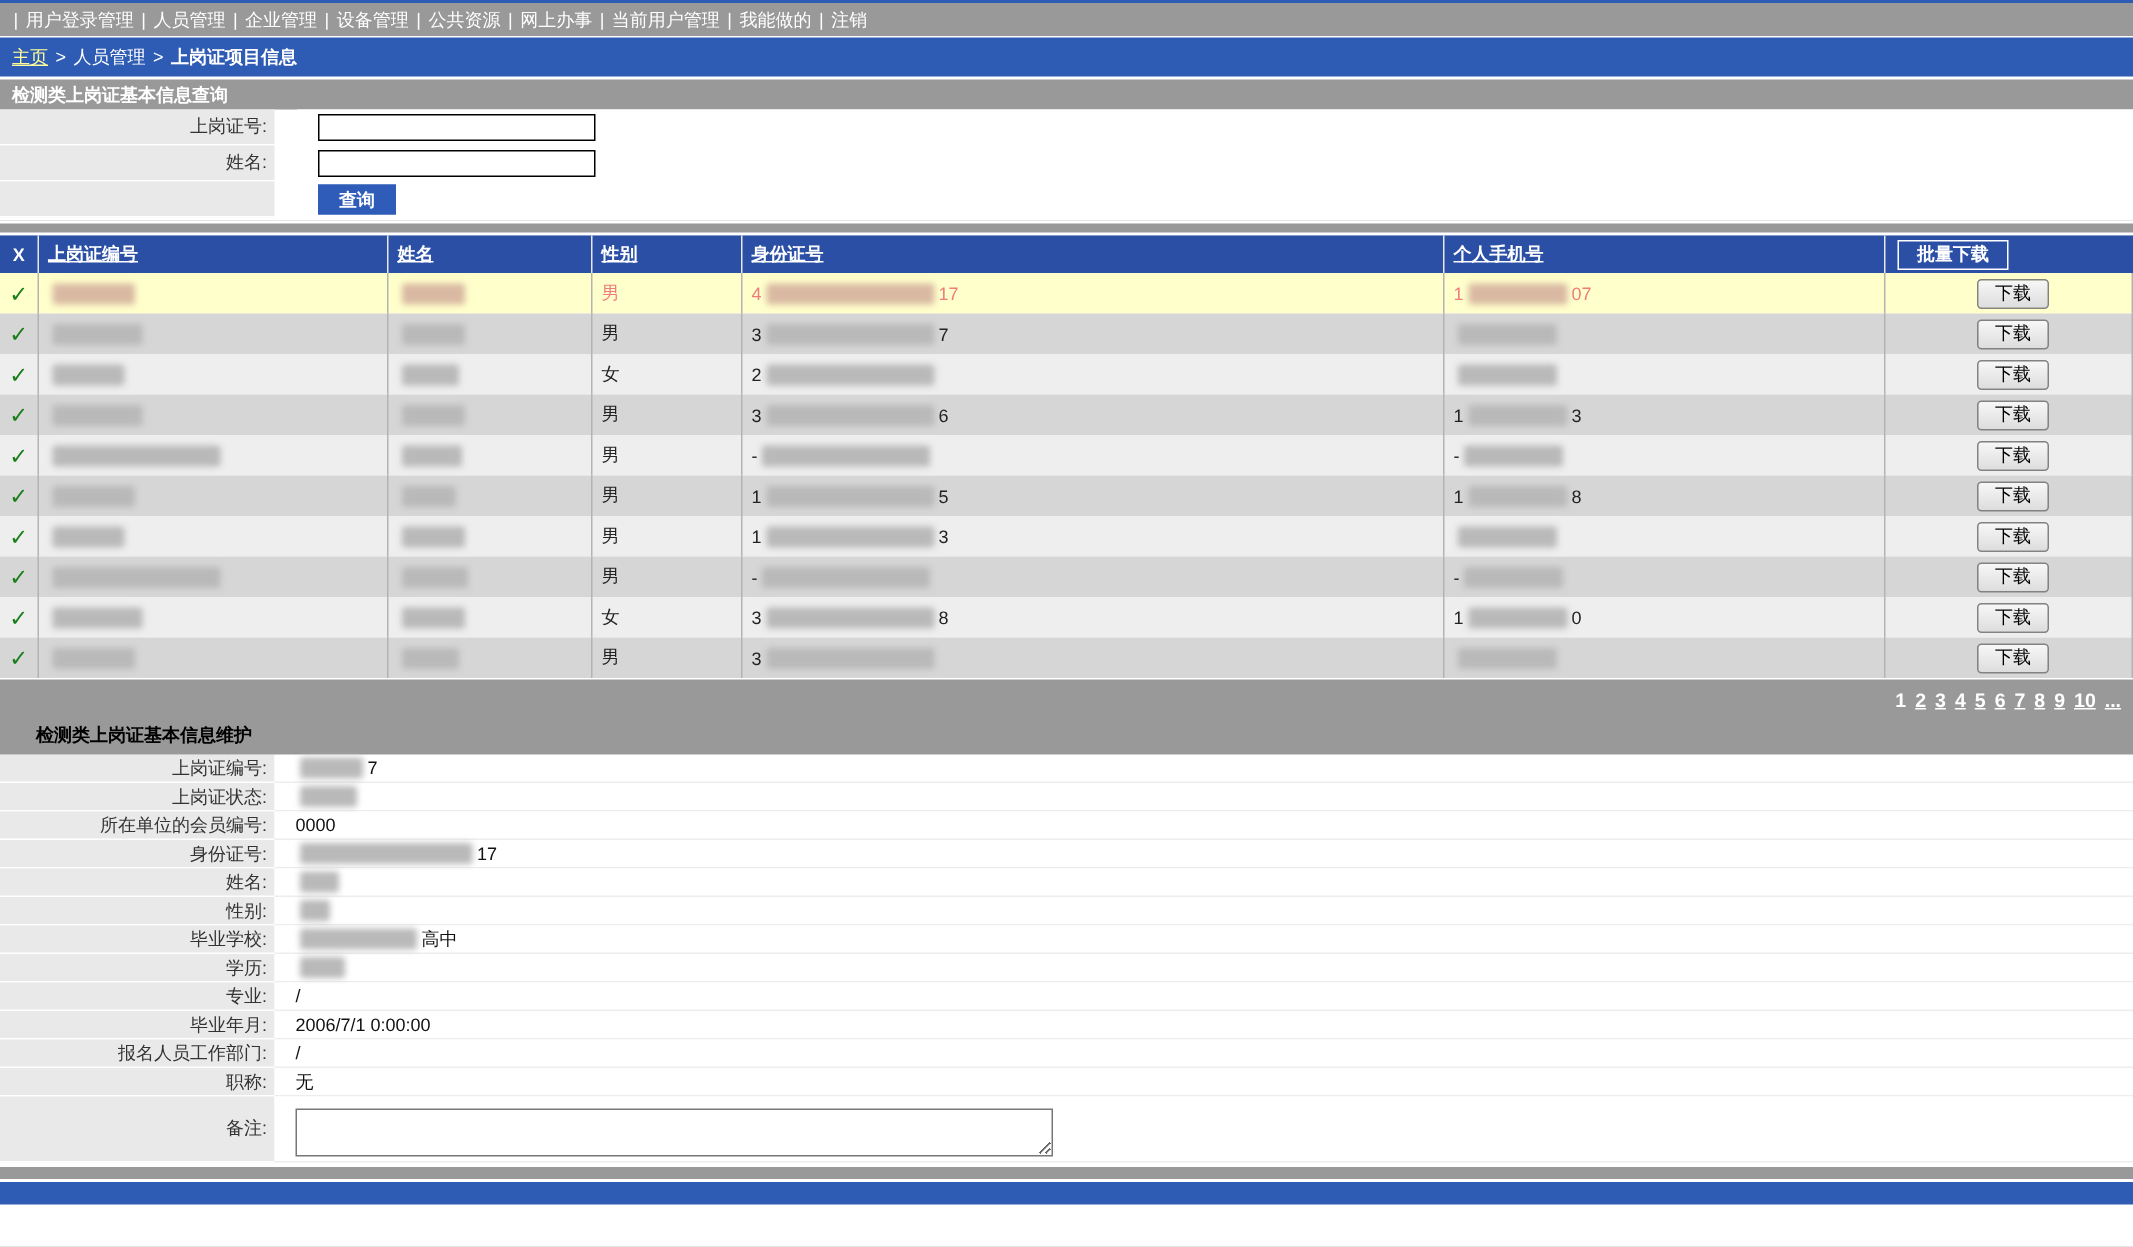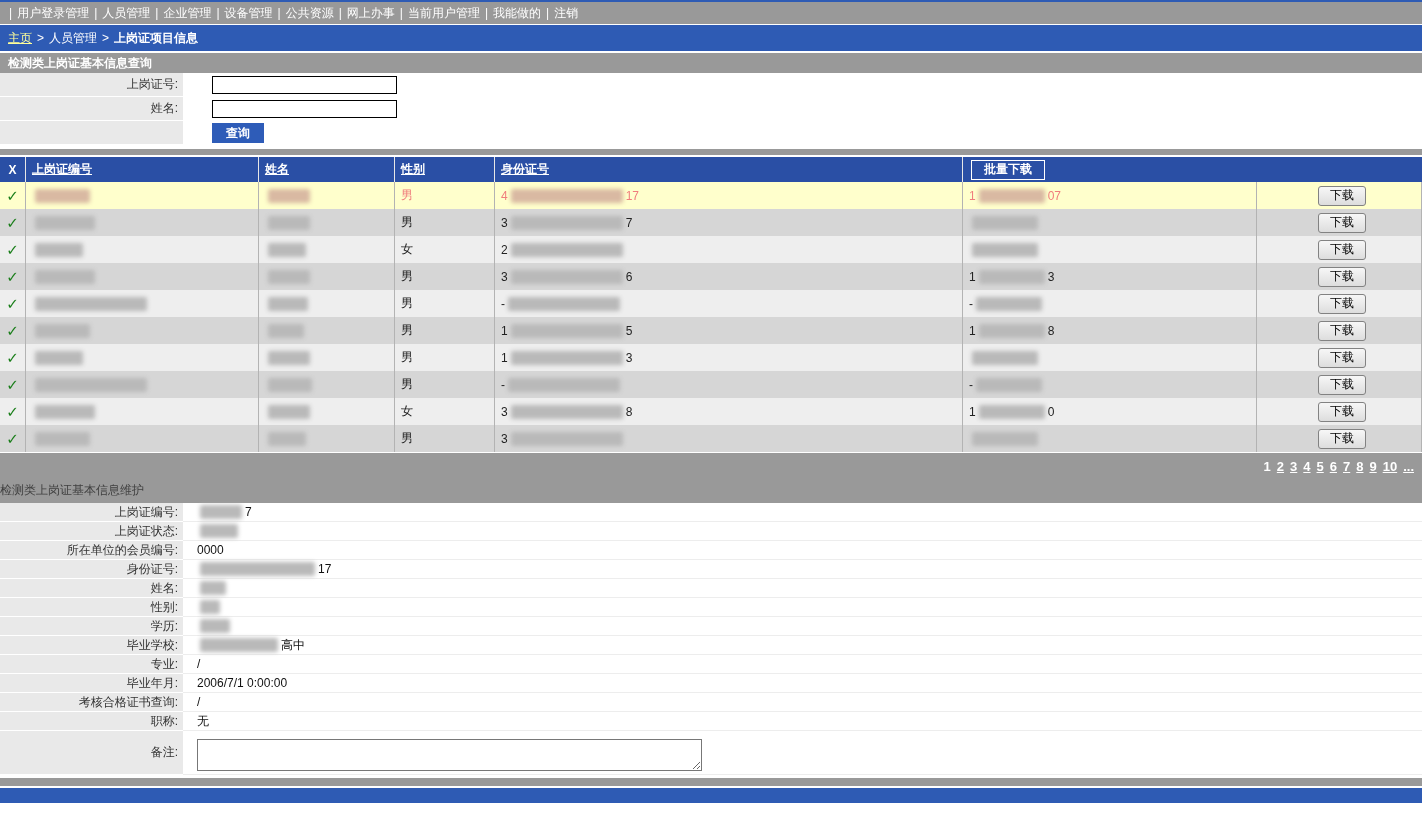--- a/index.html
+++ b/index.html
@@ -47,21 +47,21 @@
   .g-cell { display:flex; align-items:center; border-right:1px solid #b3b3b3; padding-left:6px; overflow:hidden; }
   .g-cell.c0 { padding-left:0; }
   .check { color:#1a7e1a; font-weight:bold; font-size:15px; }
   .mask { height:14px; background:#b9b9b9; filter:blur(2px); border-radius:2px; flex:none; margin:0 3px; }
   .selected .mask { background:#d9b9a2; }
   .btn-dl { width:48px; height:20px; font-size:12px; border:1px solid #828282; border-radius:3px; background:linear-gradient(#f7f7f7,#dddddd); cursor:pointer; margin:16px auto; font-family:inherit; }
 
   .gray-block { height:50px; background:#999999; position:relative; margin-top:1px; }
   .pager { position:absolute; top:6px; right:8px; color:#fff; font-weight:bold; font-size:13px; display:flex; gap:6px; }
   .pager u { cursor:pointer; }
-  .gray-block .title2 { position:absolute; left:0; bottom:4px; color:#404040; font-weight:normal; font-size:12px; }
+  .gray-block .title2 { position:absolute; left:24px; bottom:4px; color:#000000; font-weight:bold; font-size:12px; }
 
   .d-row { display:flex; height:19px; align-items:stretch; }
   .d-label { width:183px; background:#e9e9e9; border-bottom:1px solid #fff; display:flex; align-items:center; justify-content:flex-end; padding-right:5px; font-size:12px; color:#333; flex:none; }
   .d-value { flex:1; background:#fff; border-bottom:1px solid #ededed; display:flex; align-items:center; padding-left:14px; font-size:12px; color:#111; }
   .d-row.tall { height:44px; }
   .d-value textarea { width:505px; height:32px; border:1px solid #777; resize:both; font-size:12px; margin-top:5px; font-family:inherit; }
   .d-row.btnrow { height:26px; }
 
   .footer-strip { height:8px; background:#999999; margin-top:3px; }
   .footer { height:17px; background:#2e5bb4; border-top:2px solid #fff; }
@@ -132,20 +132,23 @@
           <u>上岗证编号</u>
         </div>
       <div class="gh-cell c2">
           <u>姓名</u>
         </div>
       <div class="gh-cell c3">
           <u>性别</u>
         </div>
       <div class="gh-cell c4">
           <u>身份证号</u>
+        </div>
+      <div class="gh-cell c5">
+          <u>个人手机号</u>
         </div>
       <div class="gh-cell c6">
         <button class="btn-batch">批量下载</button>
       </div>
     </div>
     <div>
         <div class="grid-row selected">
           <div class="g-cell c0">
             <span class="check">✓</span>
           </div>
@@ -435,46 +438,46 @@
             <div class="mask" style="width: 26px;"></div>
           </div>
         </div>
         <div class="d-row">
           <div class="d-label">性别:</div>
           <div class="d-value">
             <div class="mask" style="width: 20px;"></div>
           </div>
         </div>
         <div class="d-row">
-          <div class="d-label">学历:</div>
-          <div class="d-value">
-            <div class="mask" style="width: 30px;"></div>
-          </div>
-        </div>
-        <div class="d-row">
           <div class="d-label">毕业学校:</div>
           <div class="d-value">
             <div class="mask" style="width: 78px;"></div>
             <div>高中</div>
           </div>
         </div>
         <div class="d-row">
+          <div class="d-label">学历:</div>
+          <div class="d-value">
+            <div class="mask" style="width: 30px;"></div>
+          </div>
+        </div>
+        <div class="d-row">
           <div class="d-label">专业:</div>
           <div class="d-value">
             <div>/</div>
           </div>
         </div>
         <div class="d-row">
           <div class="d-label">毕业年月:</div>
           <div class="d-value">
             <div>2006/7/1 0:00:00</div>
           </div>
         </div>
         <div class="d-row">
-          <div class="d-label">考核合格证书查询:</div>
+          <div class="d-label">报名人员工作部门:</div>
           <div class="d-value">
             <div>/</div>
           </div>
         </div>
         <div class="d-row">
           <div class="d-label">职称:</div>
           <div class="d-value">
             <div>无</div>
           </div>
         </div>

